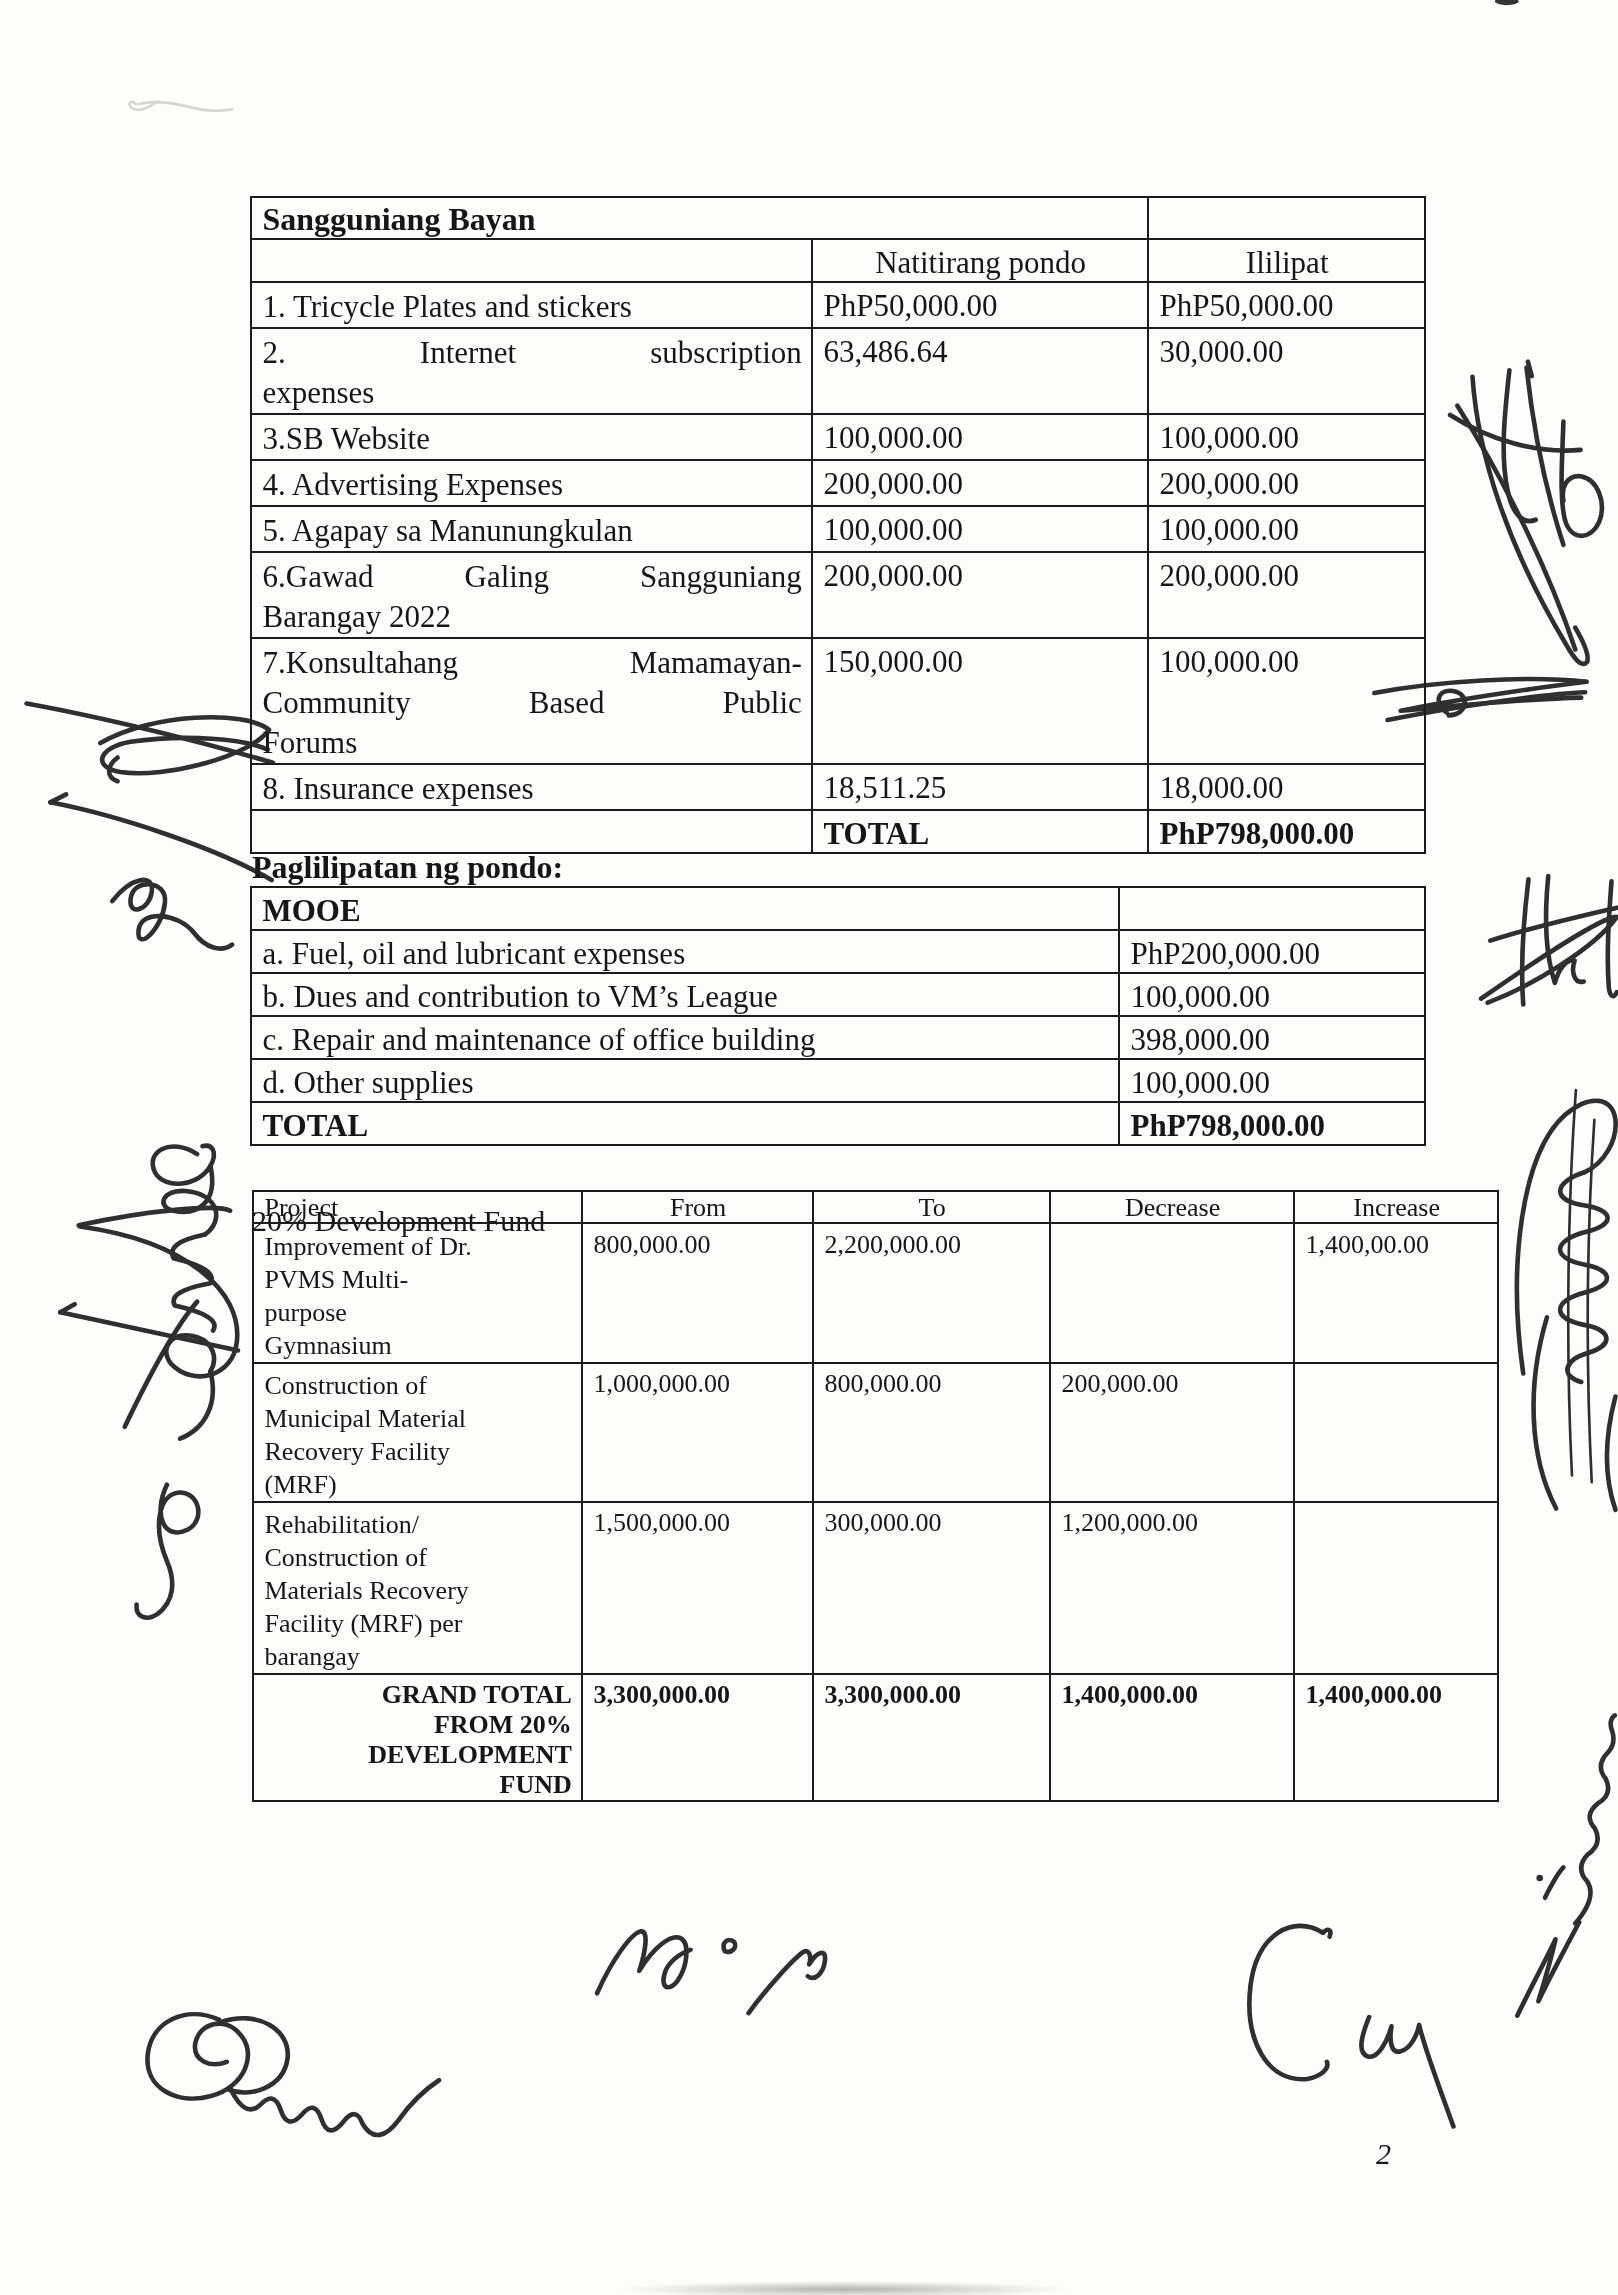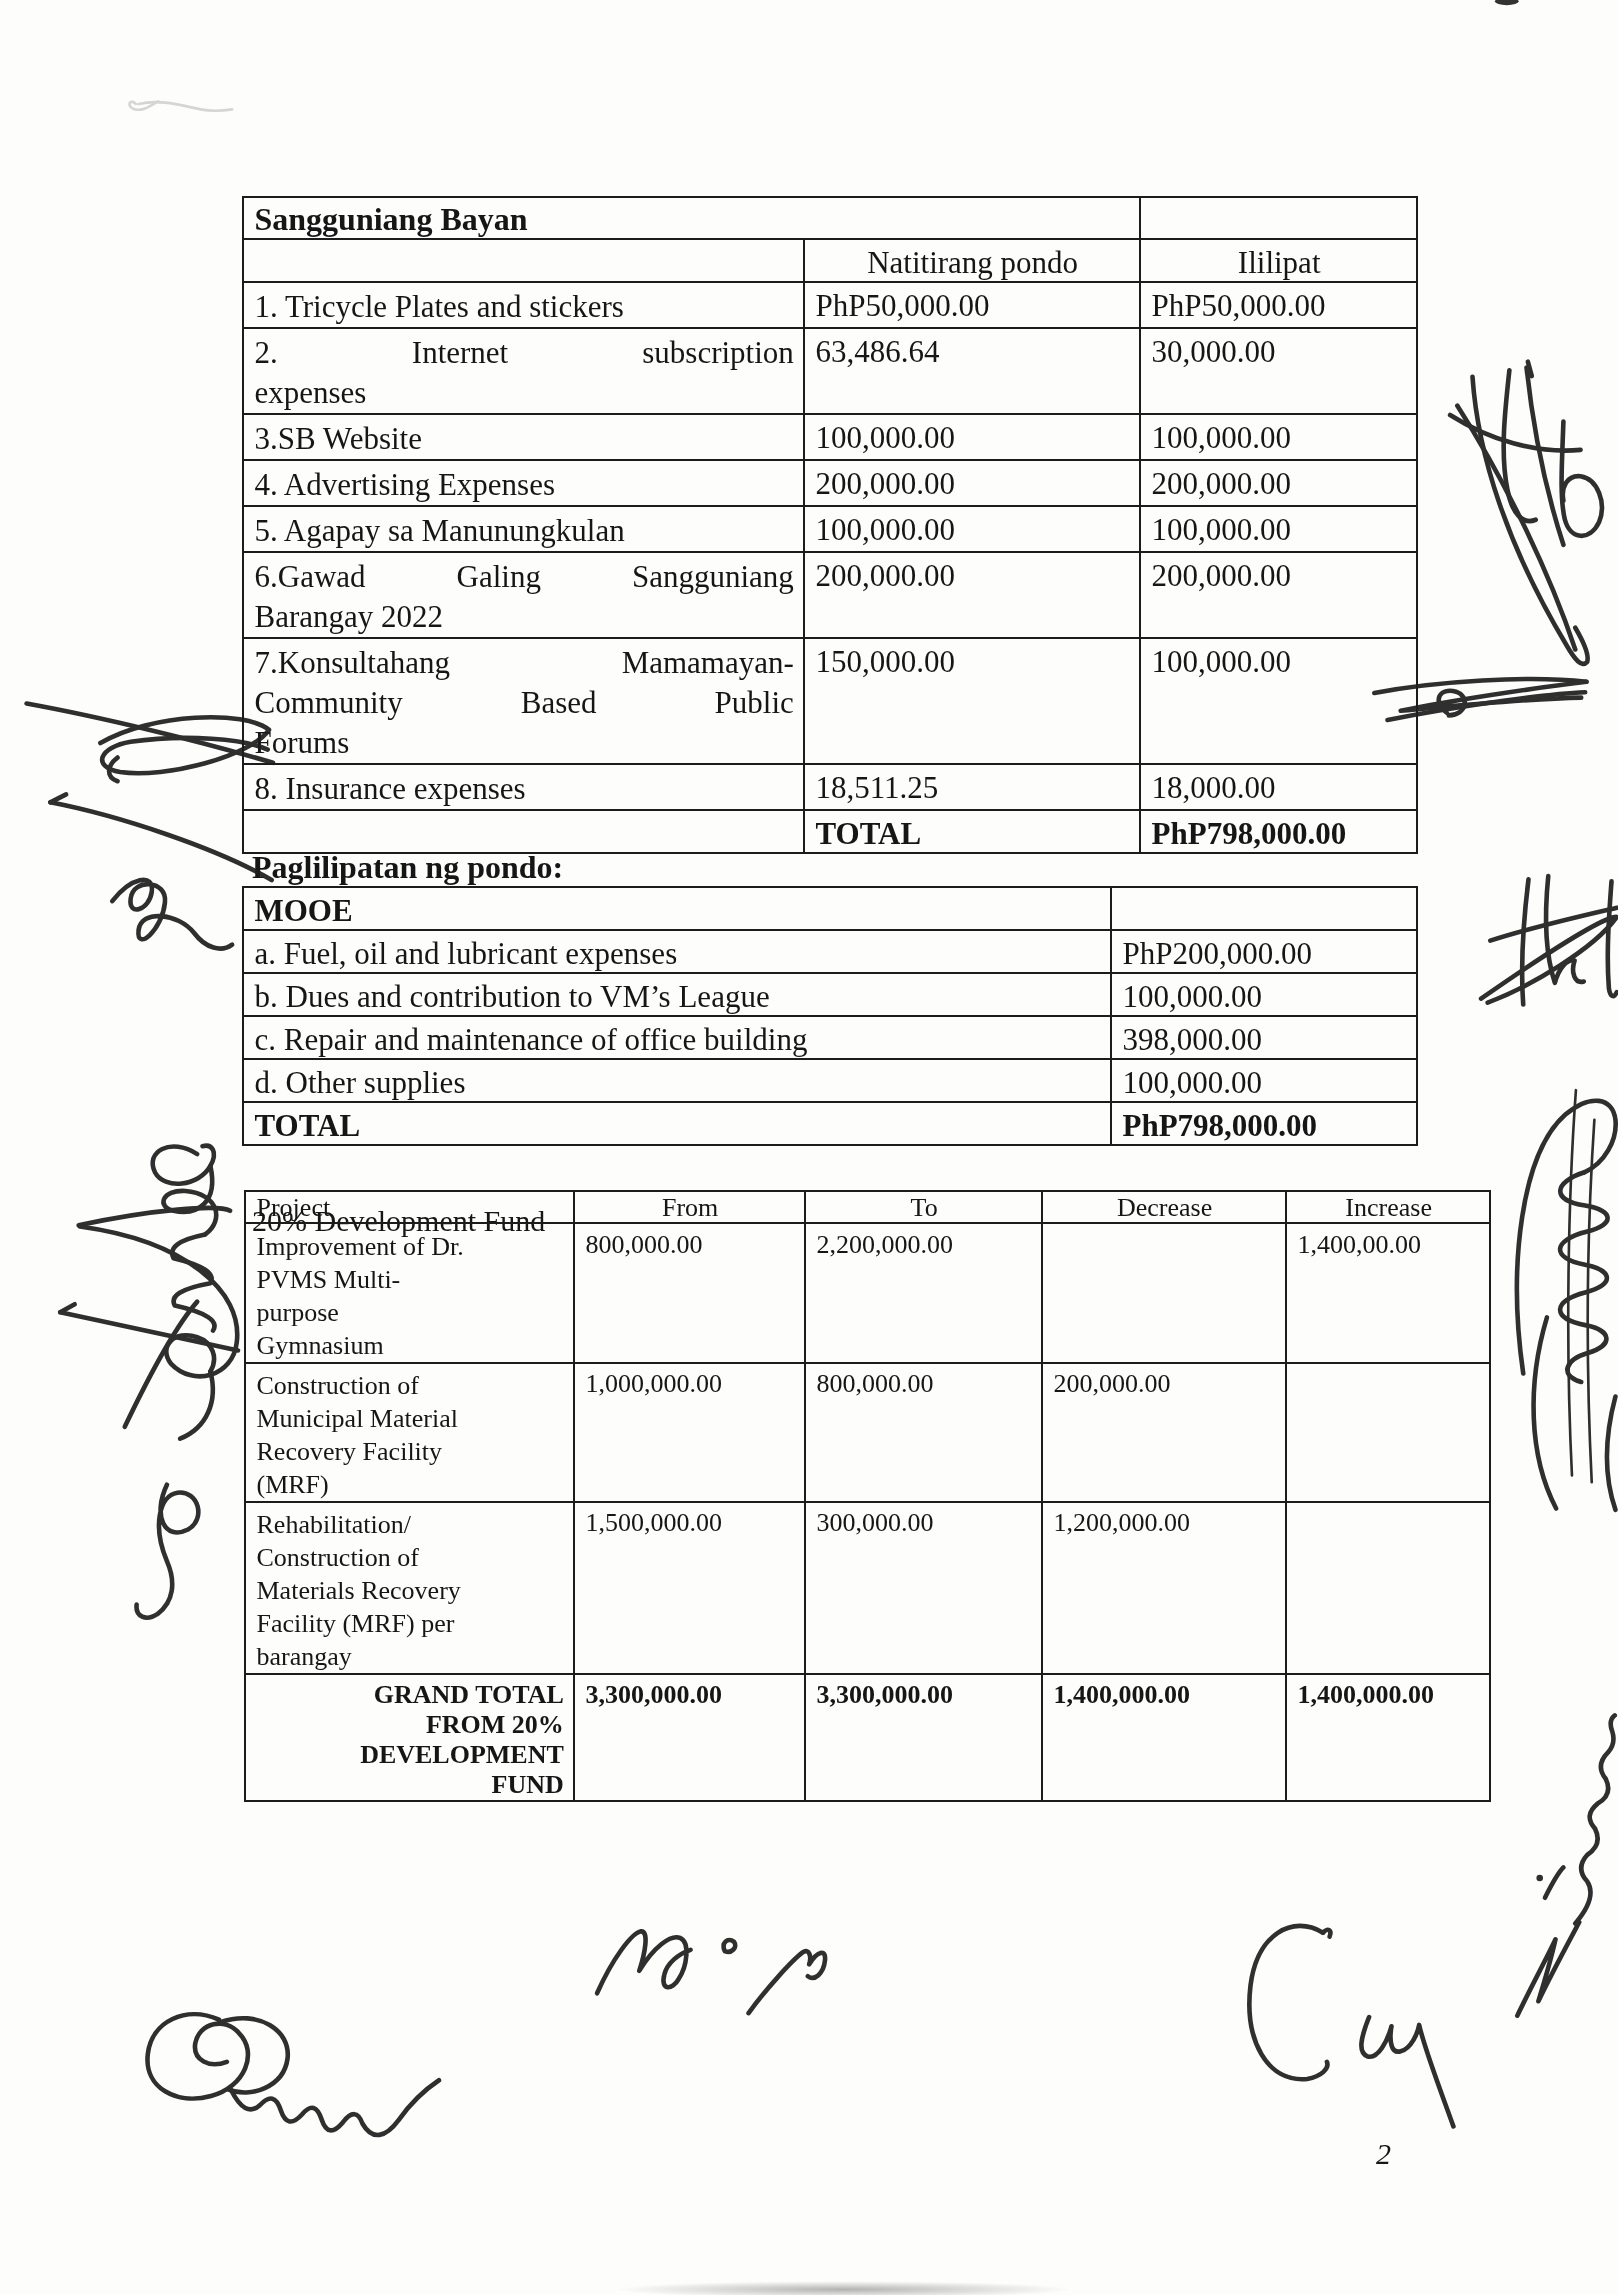--- a/index.html
+++ b/index.html
@@ -5,20 +5,21 @@
   * { box-sizing: border-box; }
   html,body { margin:0; padding:0; background:#9a9a9a; }
   .page {
     position:relative; width:1619px; height:2295px;
     background:#fdfdfb; overflow:hidden;
     font-family:"Liberation Serif", serif; color:#161616;
   }
   table.tbl {
     position:absolute; border-collapse:collapse; table-layout:fixed;
     border:1.3px solid #1c1c1c;
+    margin-left:8px;
   }
   .tbl td {
     border:2.6px solid #1c1c1c; vertical-align:top;
     padding:4px 9.2px 0 10.5px; font-size:31px; line-height:37px;
     overflow:hidden;
   }
   .num { text-align:left; padding-right:17px; white-space:nowrap; }
   .c   { text-align:center; padding-left:2.6px; padding-right:2.6px; }
   .b   { font-weight:700; }
   .tl  { text-align:left; padding-left:12px; white-space:nowrap; }

